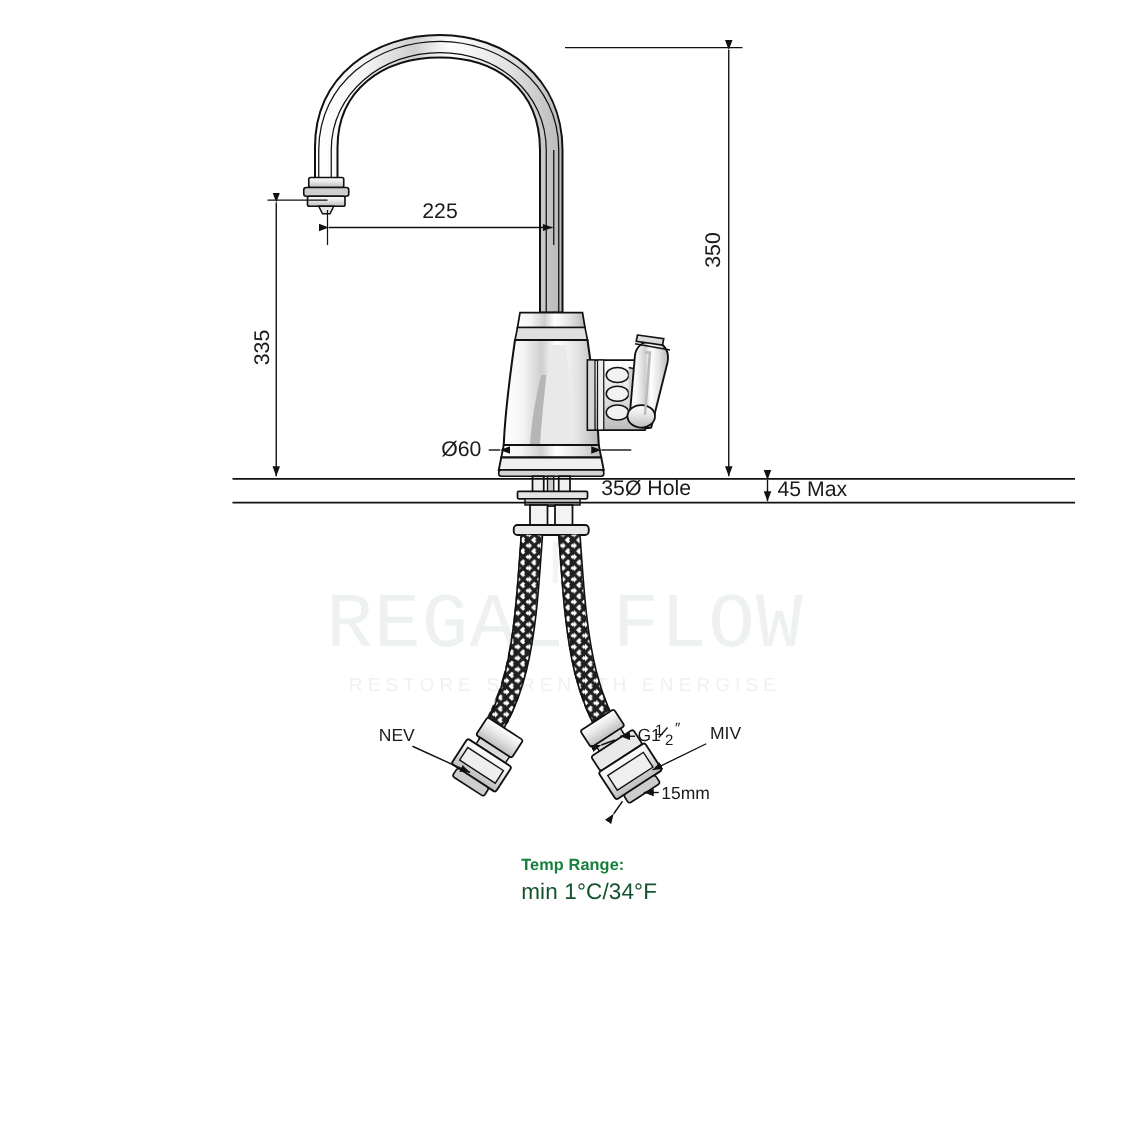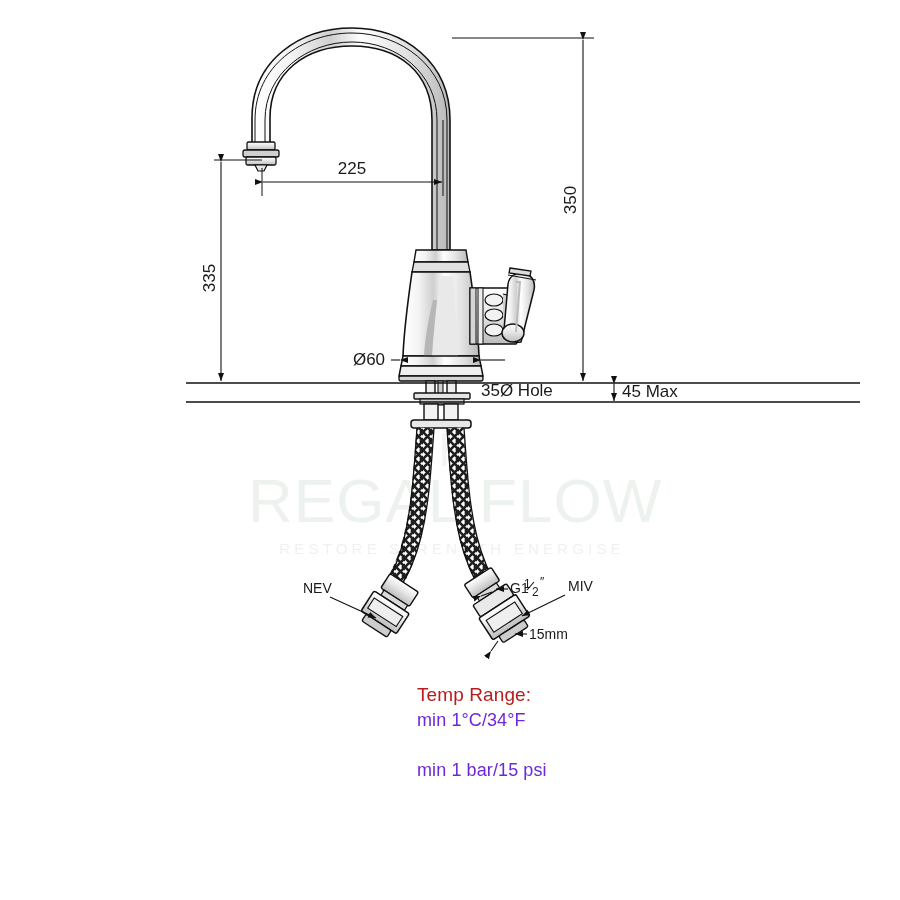--- a/index.html
+++ b/index.html
@@ -48,21 +48,21 @@
   
   #watermark {
     position: absolute;
     left: 248px; top: 428px;
     width: 408px;
     text-align: center;
     pointer-events: none;
     user-select: none;
   }
   #watermark .wm-main {
-    font-family: Liberation Sans, sans-serif;
+    font-family: Liberation Mono, monospace;
     font-size: 62px;
     letter-spacing: 1px;
     color: #eef2ee;
     font-weight: 400;
     line-height: 1.0;
     white-space: nowrap;
   }
   #watermark .wm-sub {
     font-family: "Liberation Sans", sans-serif;
     font-size: 15px;
@@ -81,30 +81,30 @@
 
   
   #spec-block {
     position: absolute;
     left: 417px;
     top: 684px;
     width: 420px;
   }
   .spec-heading {
     font-family: "Liberation Sans", sans-serif;
-    font-size: 19px;
-    font-weight: normal;
-    color: #b91c1c;
+    font-size: 13px;
+    font-weight: bold;
+    color: #15803d;
     margin: 0 0 4px 0;
     letter-spacing: 0.1px;
   }
   .spec-line {
     font-family: "Liberation Sans", sans-serif;
     font-size: 18px;
-    color: #6d28d9;
+    color: #14532d;
     margin: 0 0 3px 0;
     letter-spacing: 0.1px;
   }
   .spec-gap { height: 26px; }
 </style>
 </head>
 <body>
 
 <div id="drawing-root">
 
@@ -304,16 +304,15 @@
       <text class="dim-text-small" x="529" y="639">15mm</text>
       <line class="dimline" x1="527" y1="634" x2="515" y2="634" marker-end="url(#arrEnd)"></line>
       <line class="dimline" x1="491" y1="651" x2="498" y2="641" marker-start="url(#arrEnd)"></line>
     </g>
   </svg>
 
   <div id="spec-block">
     <p class="spec-heading">Temp Range:</p>
     <p class="spec-line">min 1°C/34°F</p>
     <div class="spec-gap"></div>
-    <p class="spec-line">min 1 bar/15 psi</p>
   </div>
 
 </div>
 
 </body></html>

